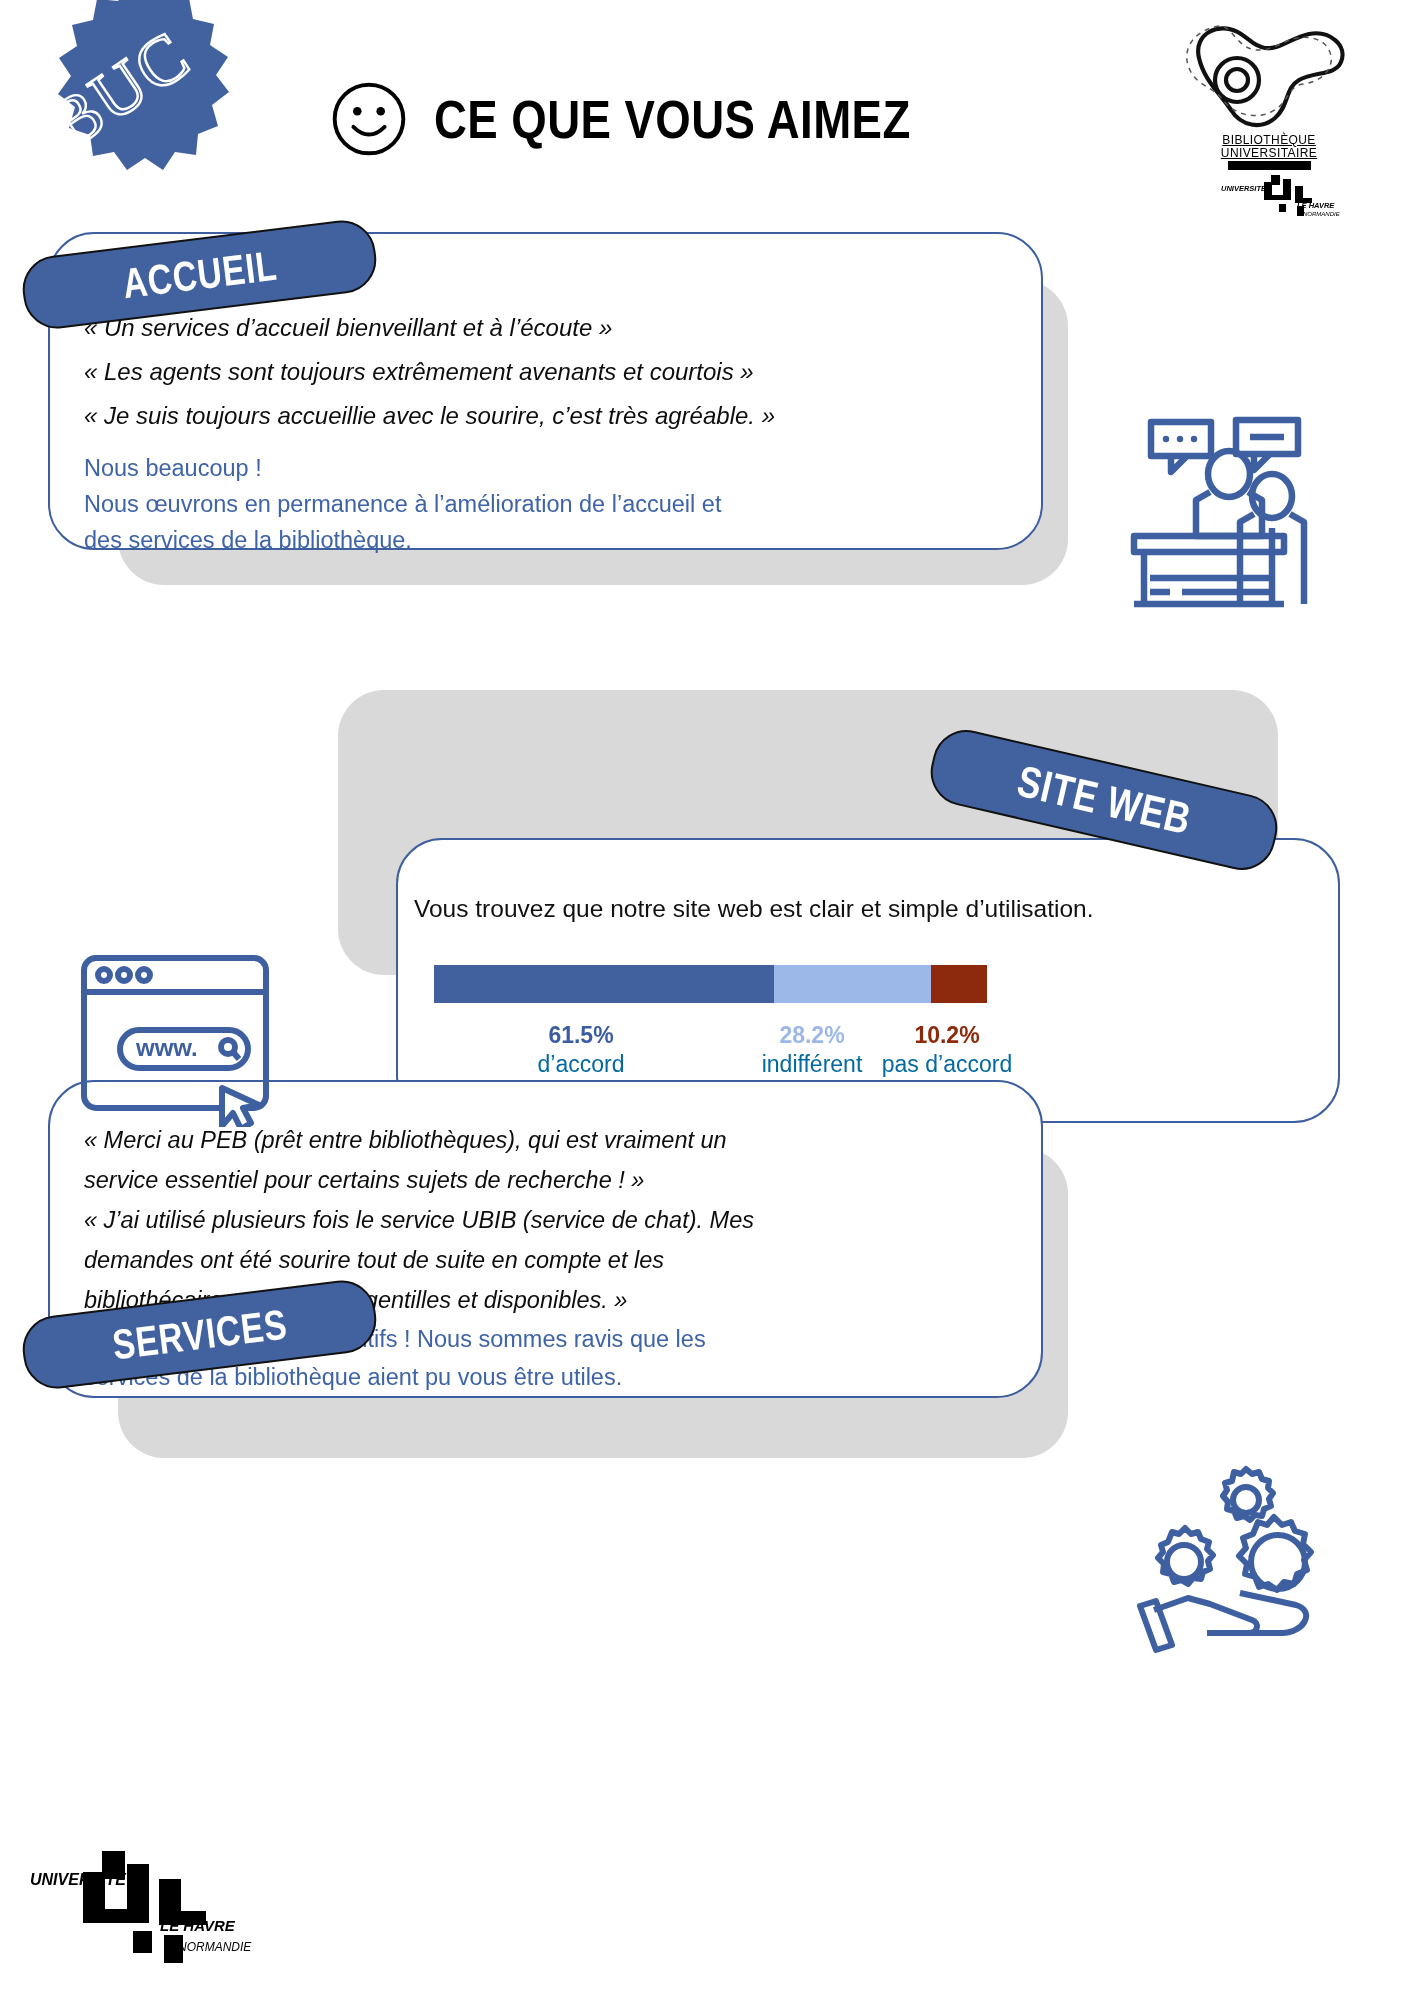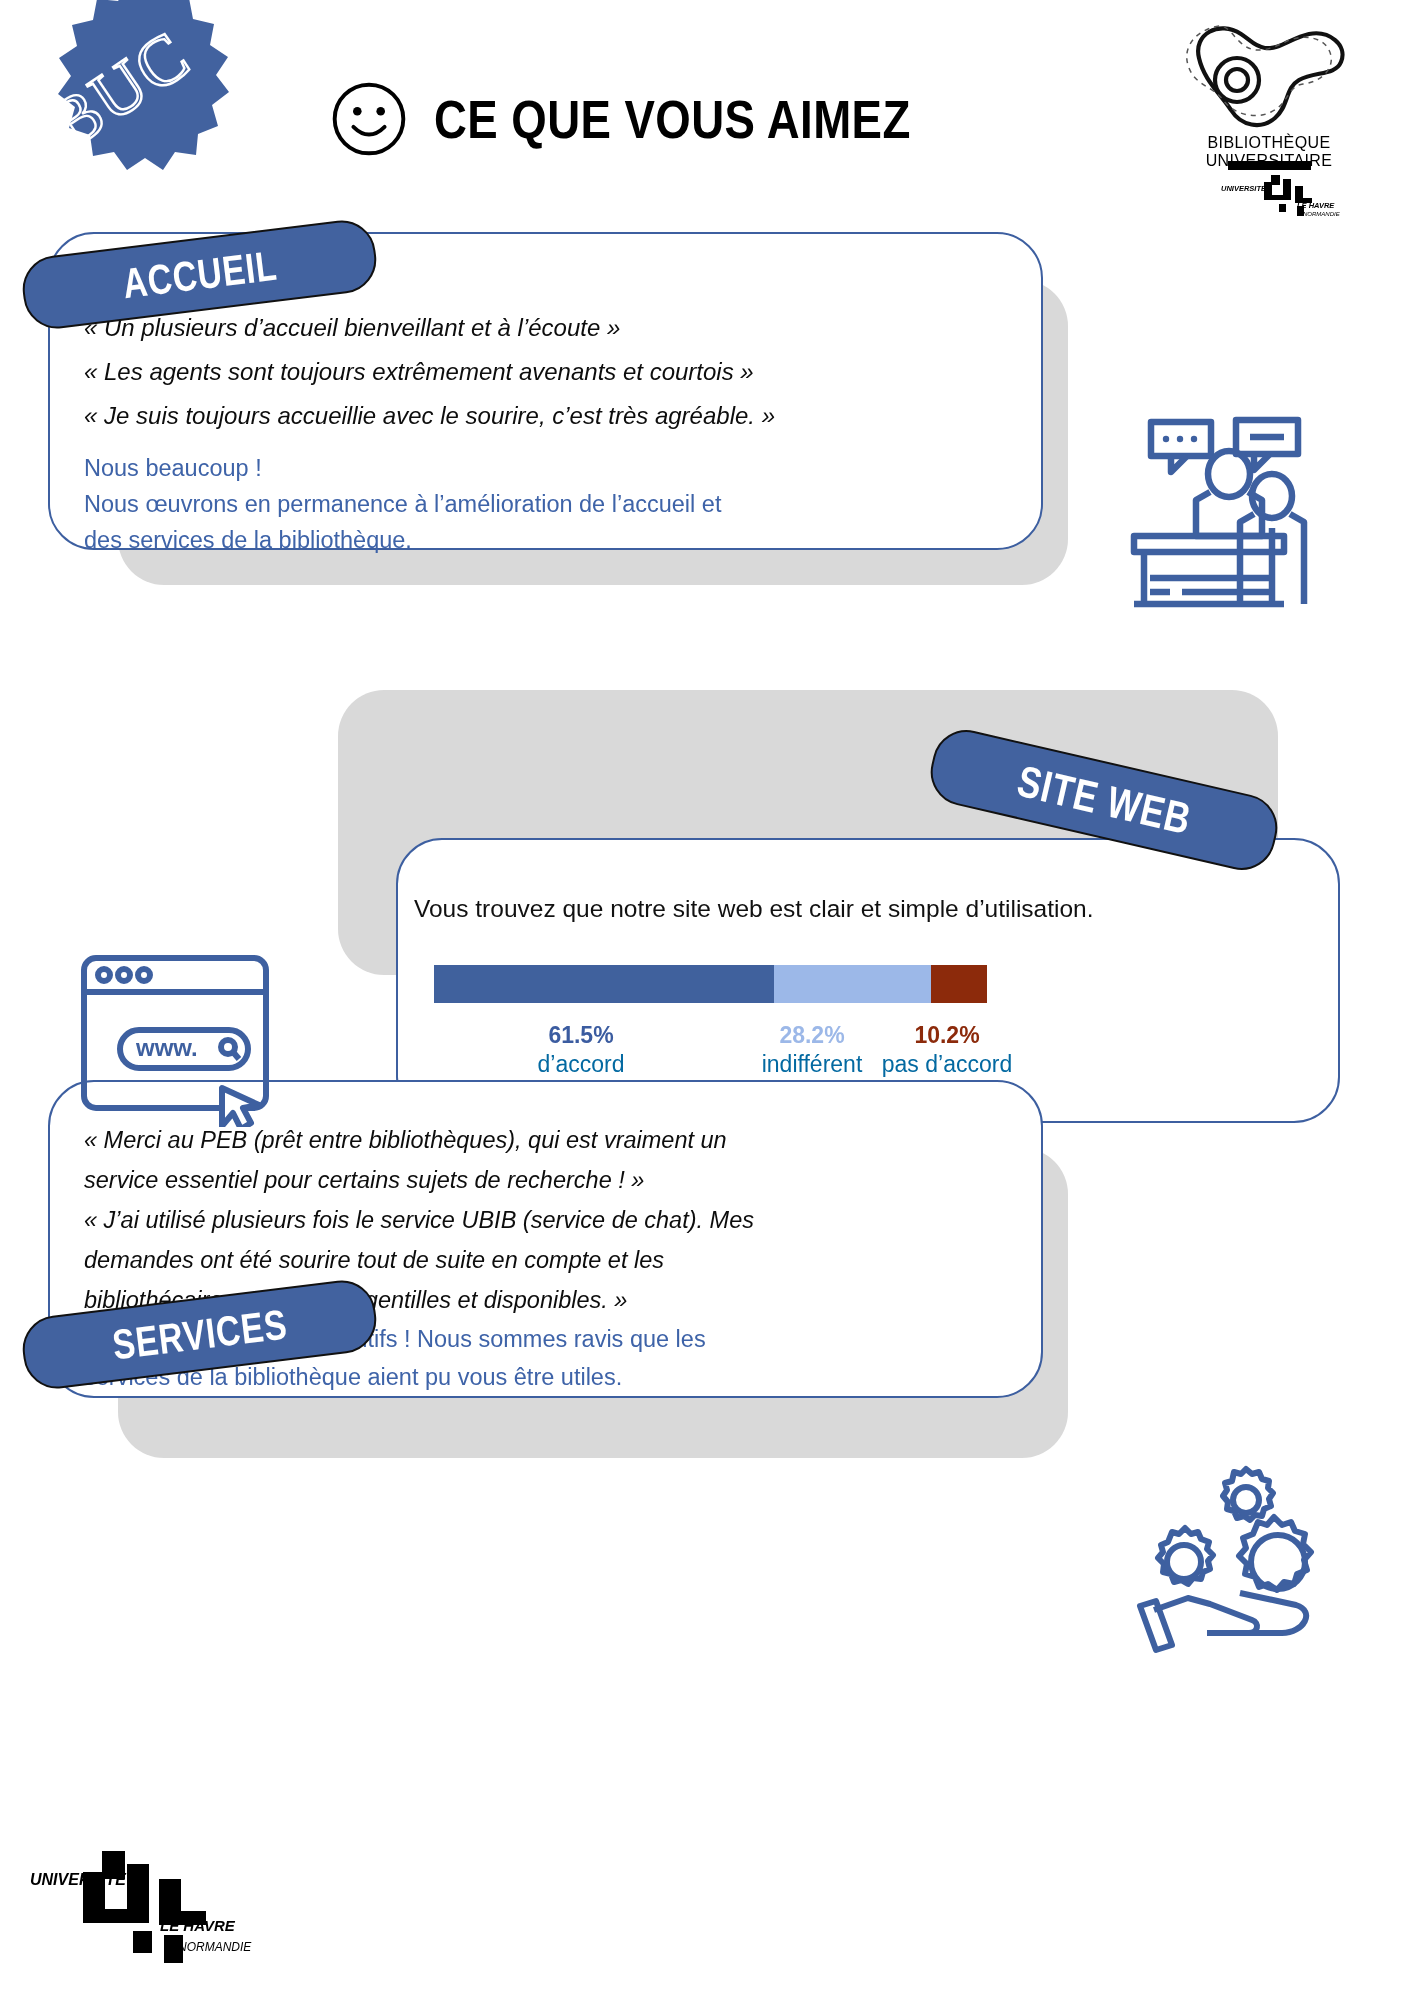--- a/index.html
+++ b/index.html
@@ -25,21 +25,21 @@
   #smiley-icon{width:78px;height:78px;flex:0 0 auto;}
   #page-title{
      font-family:"Liberation Sans Narrow","Liberation Sans",sans-serif;
      font-size:53px;font-weight:700;color:#000;letter-spacing:.5px;
      transform:scaleX(.86);transform-origin:left center;white-space:nowrap;
   }
 
   
   #bu-logo{right:55px;top:14px;width:180px;height:200px;}
   #bu-logo .lbl1{position:absolute;left:0;top:120px;width:180px;text-align:center;
-      font-size:16px;font-weight:400;letter-spacing:.4px;color:#000;line-height:1.12;}
+      font-size:12px;font-weight:400;letter-spacing:.4px;color:#000;line-height:1.12;text-decoration:underline;}
   #bu-logo .bar{position:absolute;left:49px;top:147px;width:83px;height:9px;background:#000;}
 
   .uhn-logo{position:relative;}
   .uhn-logo .u-word{position:absolute;font-weight:700;color:#000;white-space:nowrap;font-style:italic;}
 
   
   .card{
      position:absolute;border:2.6px solid #3D5FA0;border-radius:46px;background:#fff;
      box-sizing:border-box;z-index:2;
   }
@@ -128,21 +128,21 @@
     </svg>
     <div class="u-word" style="left:0;top:10px;font-size:7.5px;">UNIVERSITÉ</div>
     <div class="u-word" style="left:76px;top:27px;font-size:7.5px;">LE HAVRE</div>
     <div class="u-word" style="left:82px;top:37px;font-size:6px;font-weight:400;">NORMANDIE</div>
   </div>
 </div>
 
 <div class="card-shadow abs" style="left:118px;top:280px;width:950px;height:305px;"></div>
 <div class="card" style="left:48px;top:232px;width:995px;height:318px;">
   <div class="abs quotes" style="left:34px;top:72px;font-size:24px;line-height:44px;">
-    <div class="qline">« Un plusieurs d’accueil bienveillant et à l’écoute »</div>
+    <div class="qline">« Un services d’accueil bienveillant et à l’écoute »</div>
     <div class="qline">« Les agents sont toujours extrêmement avenants et courtois »</div>
     <div class="qline">« Je suis toujours accueillie avec le sourire, c’est très agréable. »</div>
   </div>
   <div class="abs reply" style="left:34px;top:216px;font-size:23.5px;line-height:36px;">
     <div class="qline">Nous beaucoup !</div>
     <div class="qline">Nous œuvrons en permanence à l’amélioration de l’accueil et</div>
     <div class="qline">des services de la bibliothèque.</div>
   </div>
 </div>
 <div class="tab" style="left:22px;top:238px;width:355px;height:73px;transform:rotate(-7deg);">

